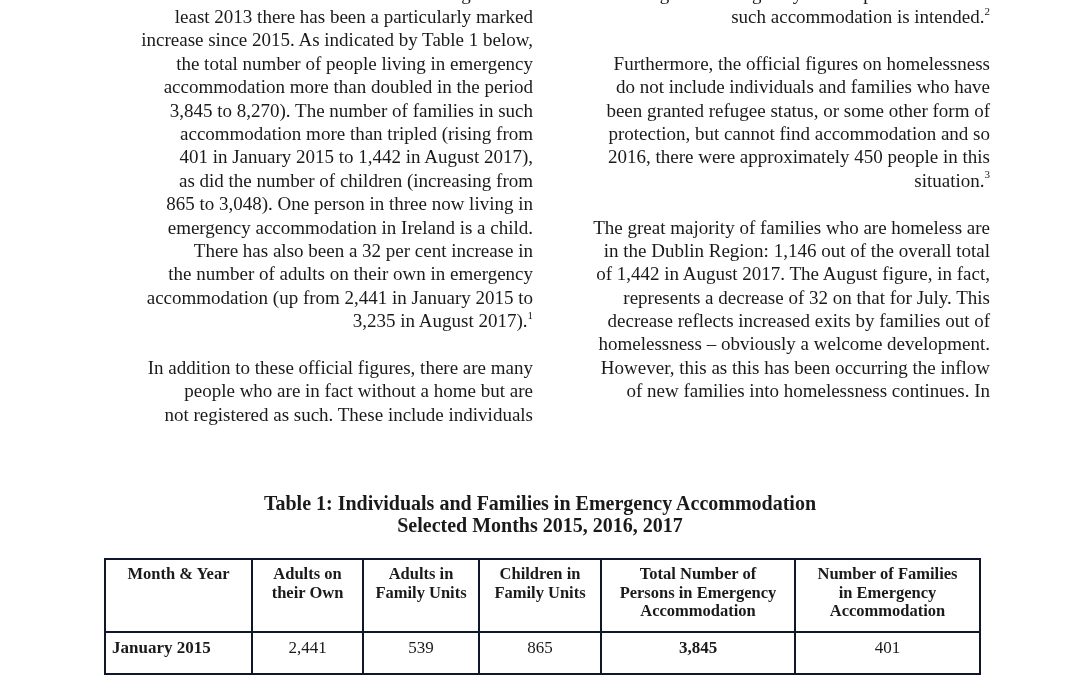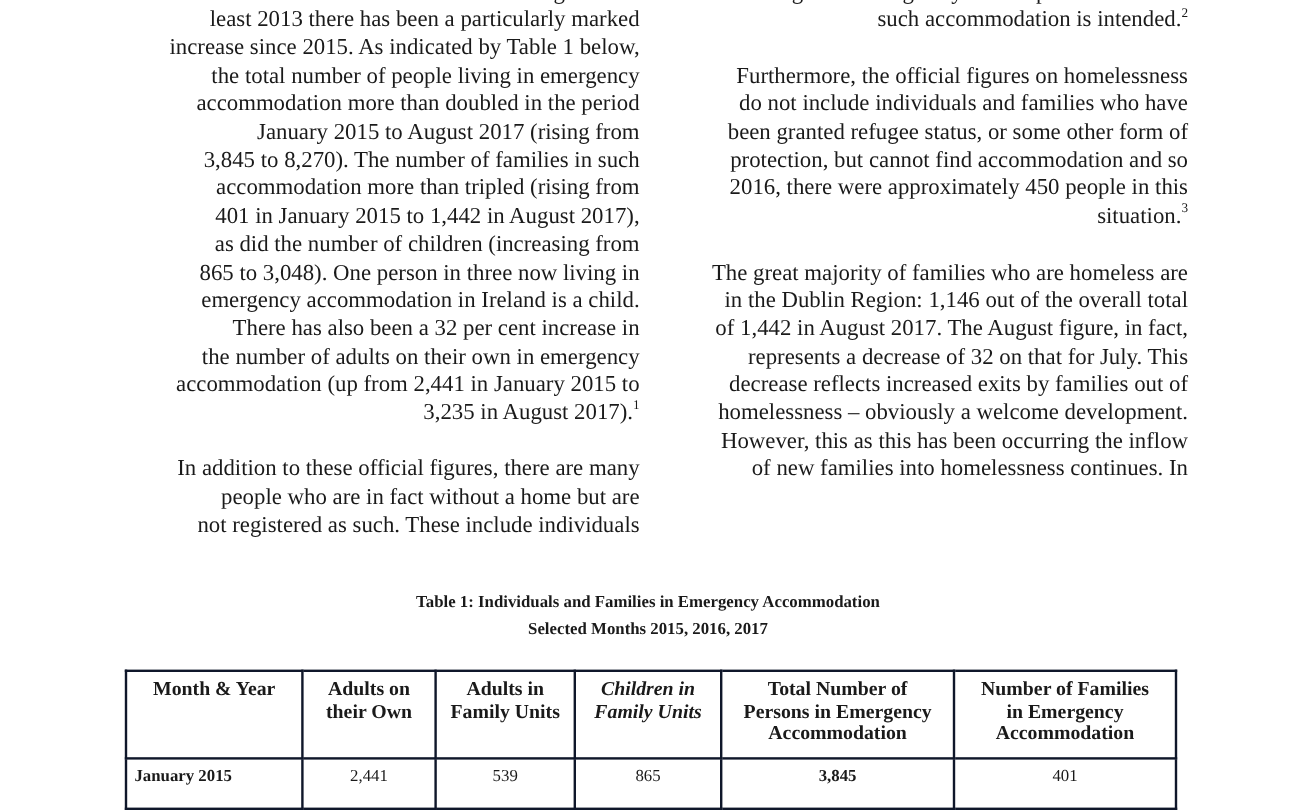--- a/index.html
+++ b/index.html
@@ -26,21 +26,21 @@
     .gap { display: block; height: 23.4px; }
     sup { font-size: 11px; line-height: 0; position: relative; top: -1px; vertical-align: super; }
 
     .table-caption {
       position: absolute;
       left: 0;
       width: 1080px;
       top: 492px;
       text-align: center;
       font-weight: bold;
-      font-size: 14px;
+      font-size: 20px;
       line-height: 22px;
     }
     .table-caption span { display: block; }
 
     table.data {
       position: absolute;
       left: 104px;
       top: 558px;
       border-collapse: collapse;
       font-size: 16.5px;
@@ -53,41 +53,40 @@
       text-align: center;
     }
     table.data th {
       font-weight: bold;
       height: 66px;
       padding-top: 5px;
     }
     table.data td {
       height: 34px;
       padding-top: 6px;
-      font-size: 14px;
+      font-size: 17px;
     }
     table.data td.month { text-align: left; font-weight: bold; padding-left: 6px; }
     table.data td.total { font-weight: bold; text-align: center; }
     .c1 { width: 137px; }
     .c2 { width: 101px; margin-top: 16px; }
     .c3 { width: 106px; border-radius: 26px; }
-    .c4 { width: 112px; font-style: italic; }
+    .c4 { width: 112px; }
     .c5 { width: 184px; }
     .c6 { width: 175px; border-radius: 28px; }
   </style>
 </head>
 <body>
 
 <div class="col col-left">
   <span class="line">Ireland. While homelessness has been rising since at</span>
   <span class="line">least 2013 there has been a particularly marked</span>
   <span class="line">increase since 2015. As indicated by Table 1 below,</span>
   <span class="line">the total number of people living in emergency</span>
   <span class="line">accommodation more than doubled in the period</span>
-  <span class="line">January 2015 to August 2017 (rising from</span>
   <span class="line">3,845 to 8,270). The number of families in such</span>
   <span class="line">accommodation more than tripled (rising from</span>
   <span class="line">401 in January 2015 to 1,442 in August 2017),</span>
   <span class="line">as did the number of children (increasing from</span>
   <span class="line">865 to 3,048). One person in three now living in</span>
   <span class="line">emergency accommodation in Ireland is a child.</span>
   <span class="line">There has also been a 32 per cent increase in</span>
   <span class="line">the number of adults on their own in emergency</span>
   <span class="line">accommodation (up from 2,441 in January 2015 to</span>
   <span class="line"><span>3,235 in August 2017).</span><sup>1</sup></span>

